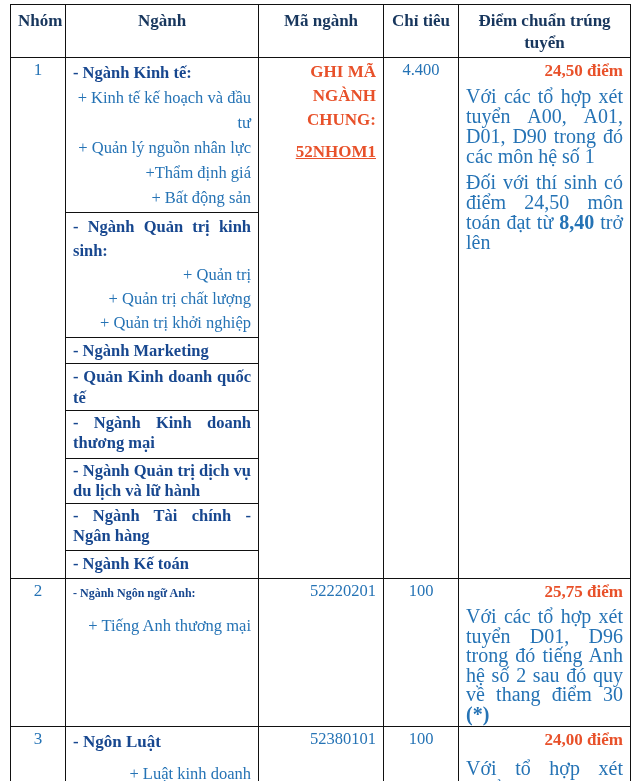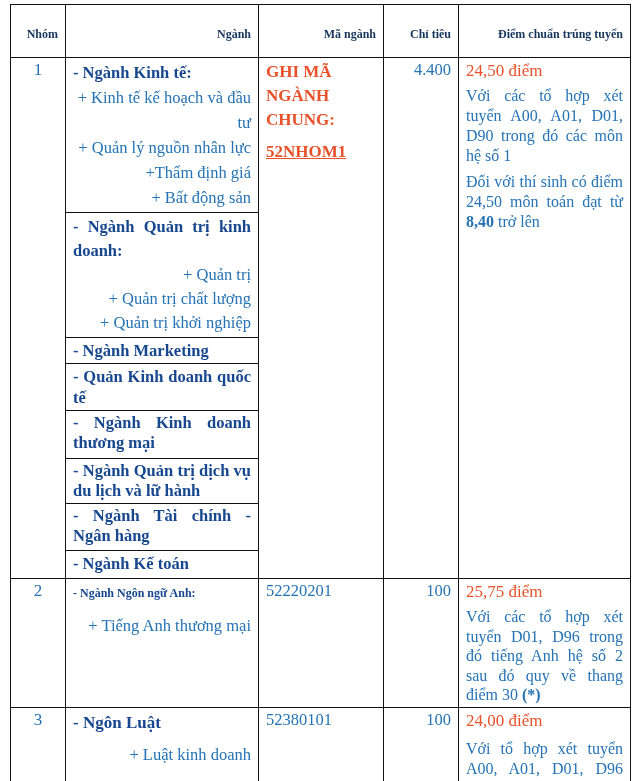--- a/index.html
+++ b/index.html
@@ -24,72 +24,72 @@
   
   col.c-group { width: 55px; }
   col.c-major { width: 193px; }
   col.c-code  { width: 125px; }
   col.c-quota { width: 75px; }
   col.c-score { width: 172px; }
 
   .adm th {
     color: #17365D;
     font-weight: bold;
-    font-size: 12px;
-    text-align: right;
-    padding-top: 18px;
+    font-size: 17px;
+    text-align: center;
+    padding-top: 5px;
     line-height: 22px;
   }
   .group-cell {
     text-align: center;
     color: #2573B5;
     font-size: 17px;
     padding-top: 7px;
   }
   .major-cell { font-size: 16.5px; color: #2573B5; }
   .lh25 { line-height: 25px; }
   .lh24 { line-height: 24px; }
   .lh21 { line-height: 21px; }
   .lh20 { line-height: 20px; }
   .bold-title {
     color: #17478F;
     font-weight: bold;
     text-align: justify;
   }
   .plus-line { color: #2573B5; text-align: right; }
   .code-cell {
-    text-align: left;
+    text-align: right;
     color: #2573B5;
     font-size: 16.5px;
     padding-top: 7px;
   }
   .code-orange {
     color: #E8512A;
     font-weight: bold;
     font-size: 17px;
     line-height: 24px;
   }
   .code-value { margin-top: 8px; text-decoration: underline; }
   .quota-cell {
-    text-align: right;
+    text-align: center;
     color: #2573B5;
     font-size: 16.5px;
     padding-top: 7px;
   }
   .score-cell { padding: 3px 8px; }
   .score-line {
     color: #E8512A;
-    font-weight: normal;
-    font-size: 17px;
-    text-align: left;
+    font-weight: bold;
+    font-size: 17px;
+    text-align: right;
     line-height: 22px;
   }
   .note {
     color: #2573B5;
-    font-size: 16px;
+    font-size: 20px;
     text-align: justify;
     line-height: 20px;
     margin-top: 4px;
   }
   .note b, .plus-strong { font-weight: bold; }
   .m-title-gap { margin-bottom: 7px; }
 </style>
 </head>
 <body>
 
@@ -126,21 +126,21 @@
     </td>
     <td class="quota-cell" rowspan="8">4.400</td>
     <td class="score-cell" rowspan="8">
       <div class="score-line">24,50 điểm</div>
       <div class="note">Với các tổ hợp xét tuyển A00, A01, D01, D90 trong đó các môn hệ số 1</div>
       <div class="note" style="margin-top:6px;font-family:Liberation Serif, serif;"><span>Đối với thí sinh có điểm 24,50 môn toán đạt từ </span><b>8,40</b><span> trở lên</span></div>
     </td>
   </tr>
   <tr style="height:125px;">
     <td class="major-cell lh24">
-      <div class="bold-title">- Ngành Quản trị kinh doanh:</div>
+      <div class="bold-title">- Ngành Quản trị kinh sinh:</div>
       <div class="plus-line">+ Quản trị</div>
       <div class="plus-line">+ Quản trị chất lượng</div>
       <div class="plus-line">+ Quản trị khởi nghiệp</div>
     </td>
   </tr>
   <tr style="height:26px;">
     <td class="major-cell lh21">
       <div class="bold-title">- Ngành Marketing</div>
     </td>
   </tr>

